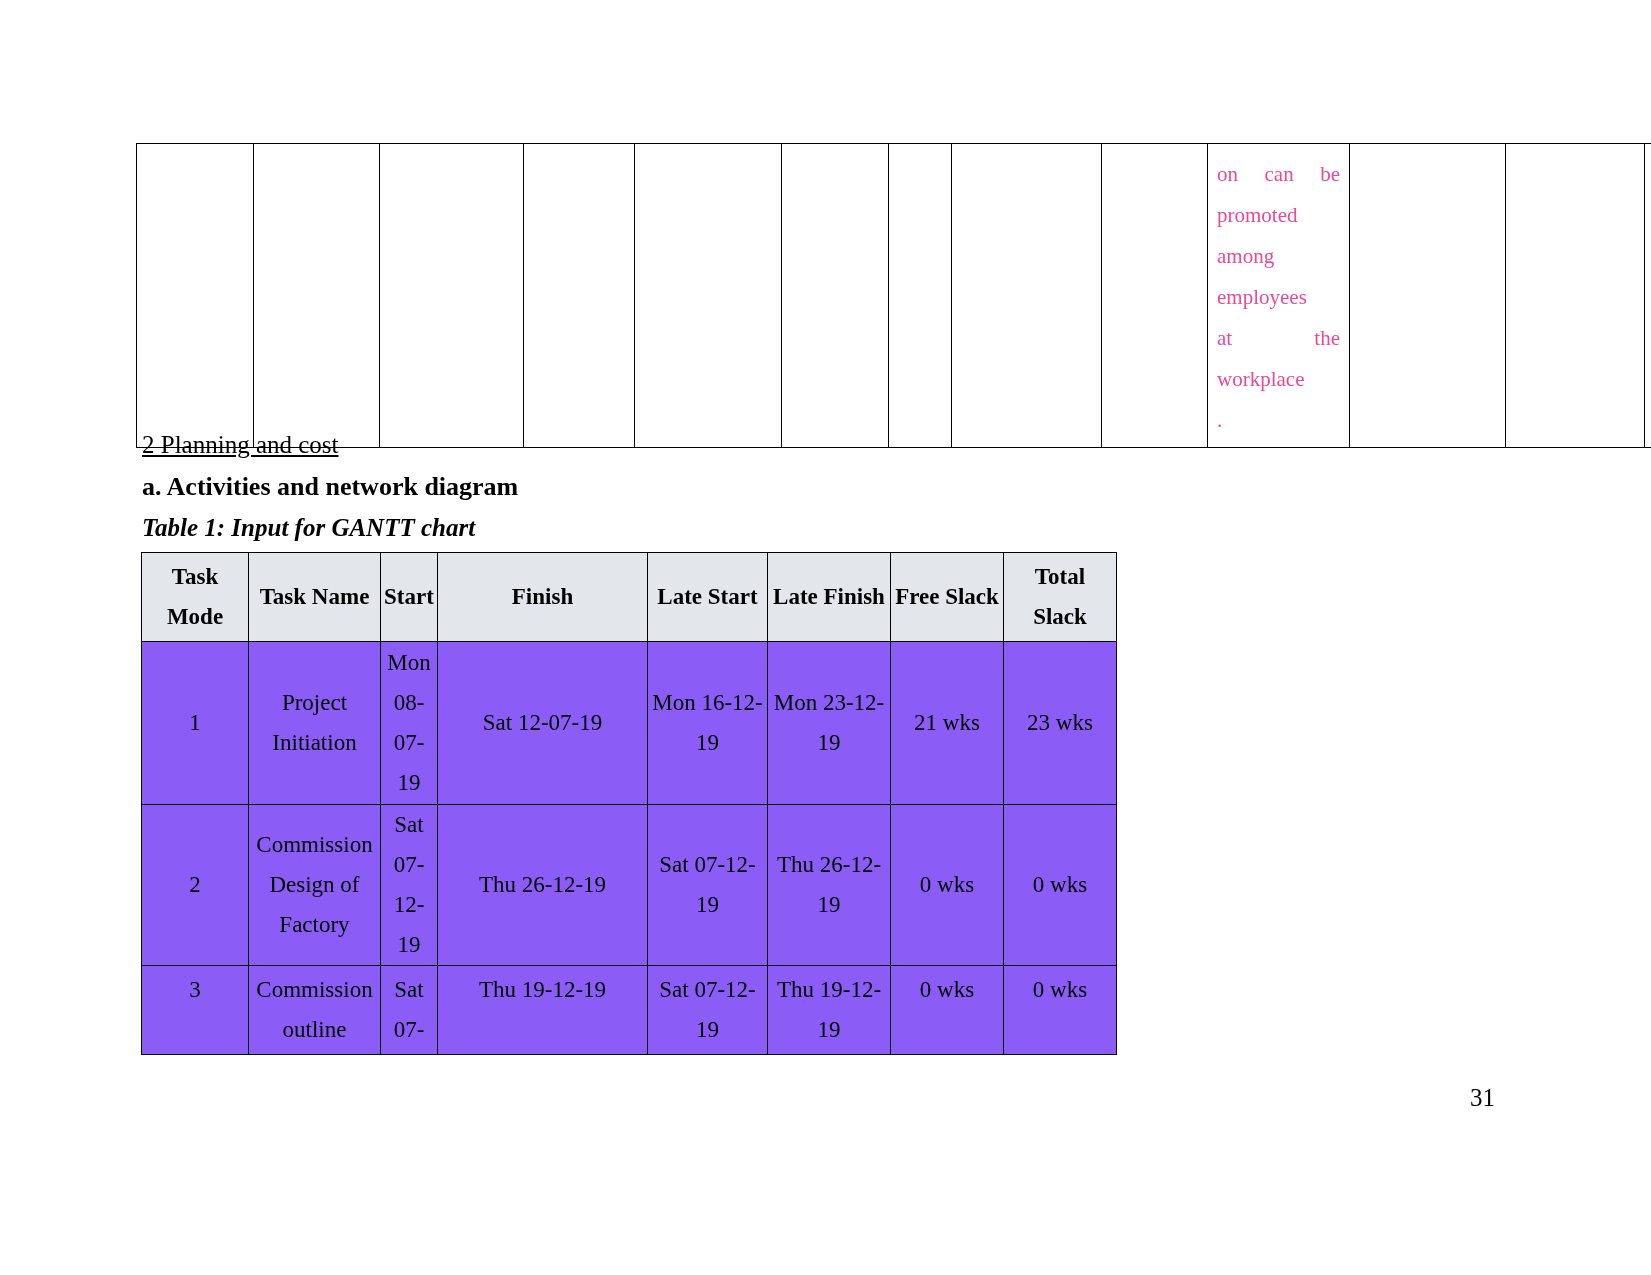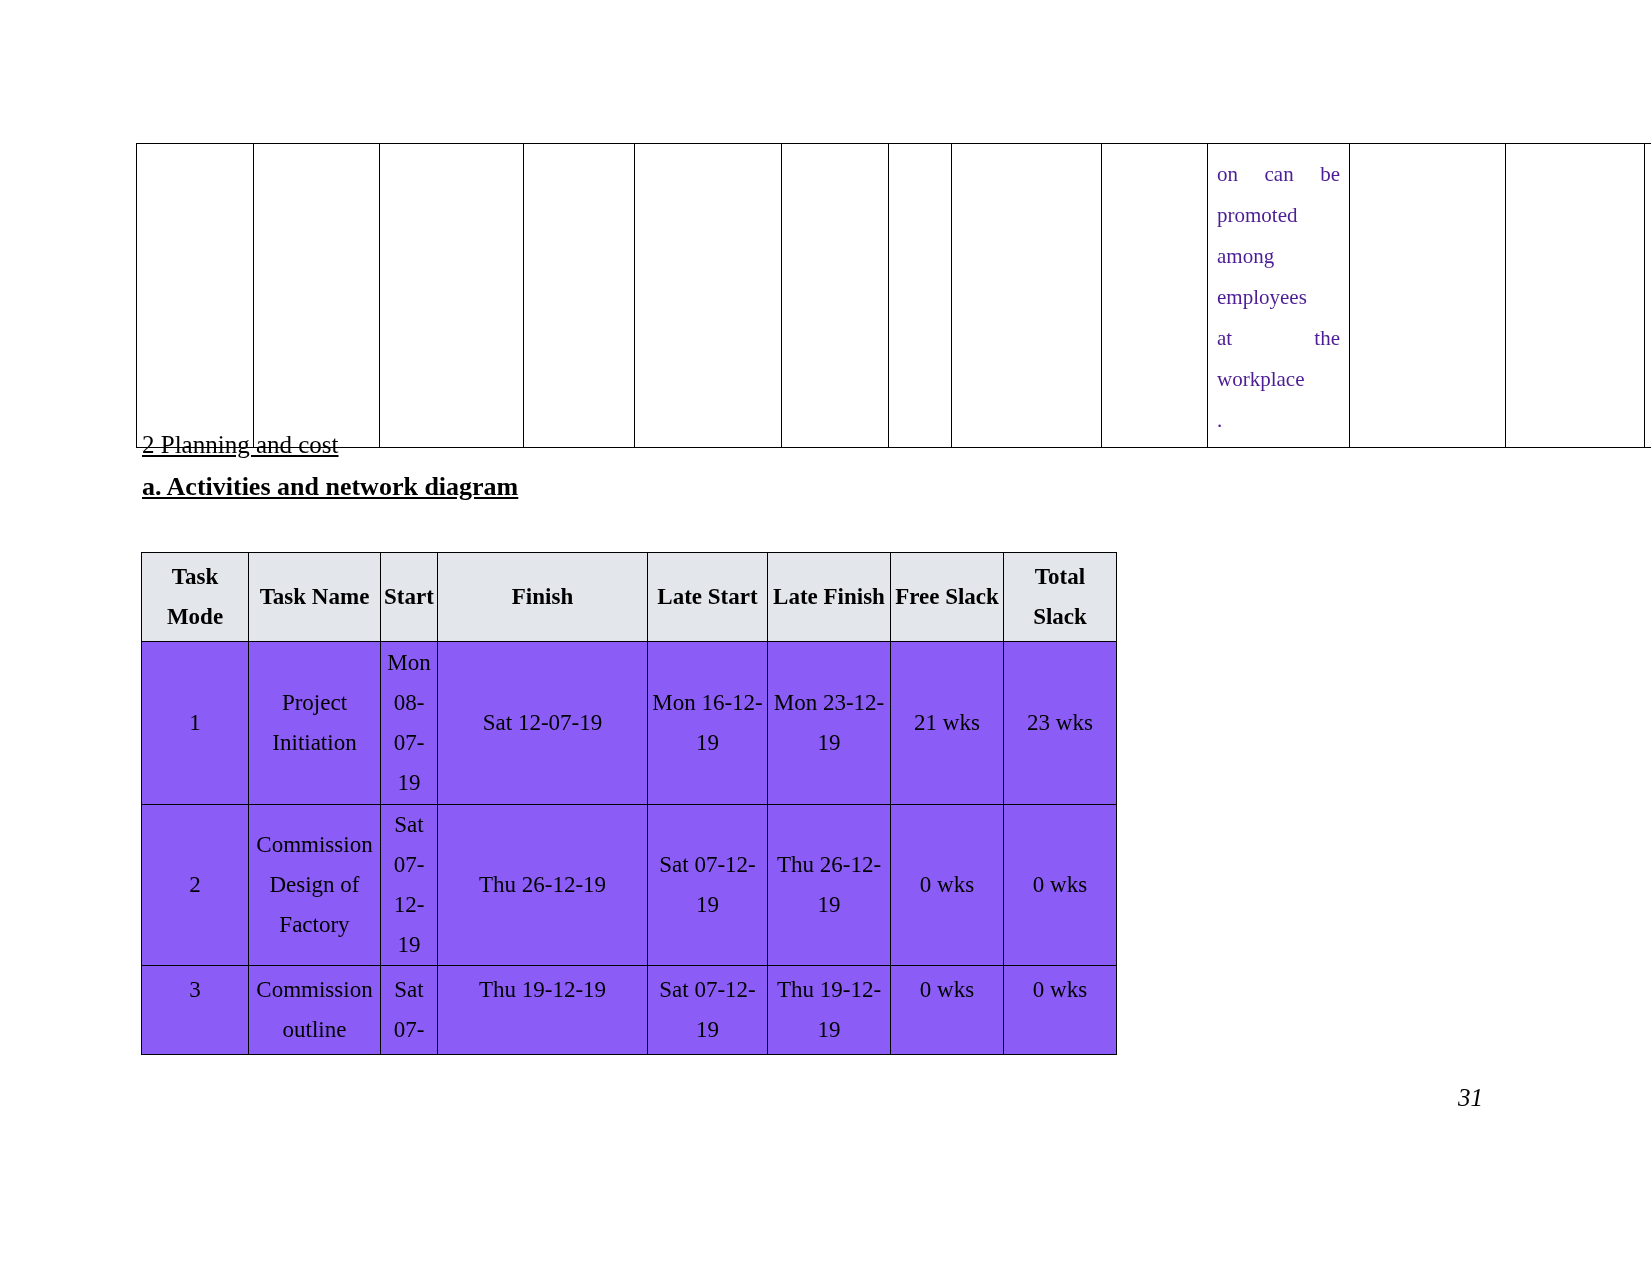--- a/index.html
+++ b/index.html
@@ -33,21 +33,21 @@
     border-collapse: collapse;
     table-layout: fixed;
   }
   .top-table td {
     border: 1px solid #000000;
     vertical-align: top;
     padding: 10px 9px 6px 9px;
     height: 281px;
   }
   .blue-cell {
-    color: #4c1d95;
+    color: #ec4899;
     font-size: 21px;
     line-height: 41px;
     text-align: justify;
     text-align-last: justify;
   }
   .blue-cell .lastline {
     text-align: right;
     text-align-last: left;
   }
 
@@ -62,21 +62,20 @@
     white-space: nowrap;
   }
   .heading-bold {
     position: absolute;
     left: 142px;
     top: 472px;
     font-size: 26px;
     line-height: 30px;
     font-weight: bold;
     white-space: nowrap;
-    text-decoration: underline;
   }
   .caption {
     position: absolute;
     left: 142px;
     top: 513px;
     font-size: 25px;
     line-height: 30px;
     font-weight: bold;
     font-style: italic;
     white-space: nowrap;
@@ -118,25 +117,24 @@
   .c-name   { width: 127px; }
   .c-start  { width: 52px; }
   .c-finish { width: 205px; }
   .c-lstart { width: 115px; }
   .c-lfin   { width: 118px; }
   .c-free   { width: 108px; }
   .c-total  { width: 108px; }
 
   .page-number {
     position: absolute;
-    right: 168px;
+    right: 156px;
     top: 1083px;
     font-size: 25px;
     line-height: 30px;
-    font-style: italic;
   }
 </style>
 </head>
 <body>
 
 <div class="page">
 
   <table class="top-table">
     <tbody>
       <tr>
@@ -160,20 +158,21 @@
         </td>
         <td style="width:137px"></td>
         <td style="width:120px"></td>
         <td style="width:131px"></td>
       </tr>
     </tbody>
   </table>
 
   <div class="heading-underlined">2 Planning and cost</div>
   <div class="heading-bold">a. Activities and network diagram</div>
+  <div class="caption">Table 1: Input for GANTT chart</div>
 
   <table class="gantt-table">
     <thead>
       <tr>
         <th class="c-mode">Task Mode</th>
         <th class="c-name">Task Name</th>
         <th class="c-start">Start</th>
         <th class="c-finish">Finish</th>
         <th class="c-lstart">Late Start</th>
         <th class="c-lfin">Late Finish</th>

